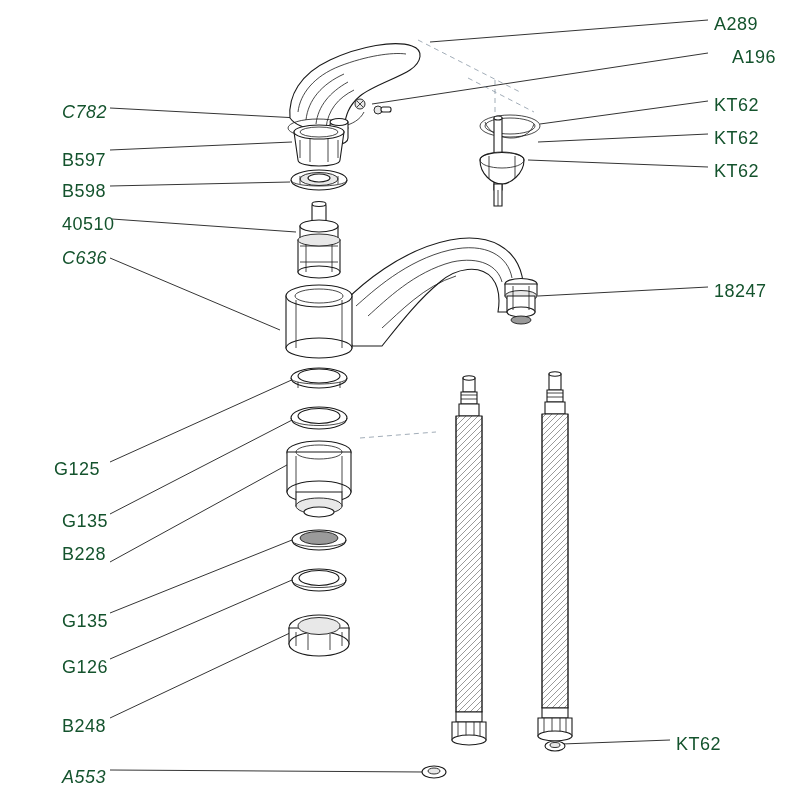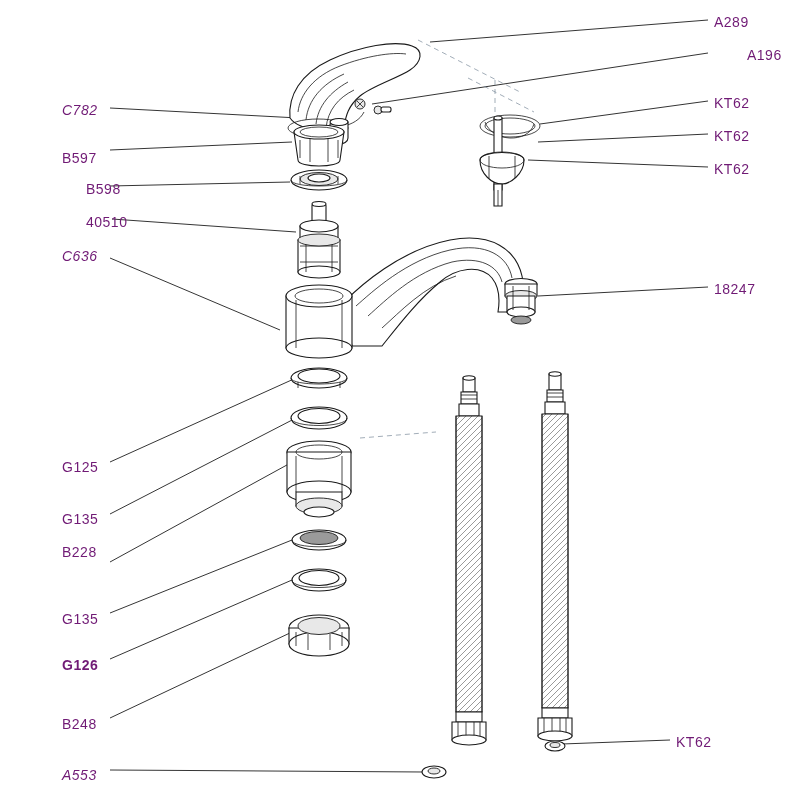--- a/index.html
+++ b/index.html
@@ -6,23 +6,23 @@
   body{
     width:800px;height:800px;
     background:#ffffff;
     font-family:"Liberation Sans", sans-serif;
     overflow:hidden;
     position:relative;
   }
   #diagram{position:absolute;top:0;left:0;width:800px;height:800px;}
   .lbl{
     position:absolute;
-    font-size:14px;
+    font-size:18px;
     letter-spacing:0.5px;
-    color:#701a75;
+    color:#14532d;
     white-space:nowrap;
   }
   .lbl.right{text-align:left;}
   svg{display:block;}
   .ln{stroke:#000;stroke-width:0.8;fill:none;}
   .part{stroke:#1a1a1a;stroke-width:1.1;fill:#ffffff;}
   .partl{stroke:#1a1a1a;stroke-width:0.8;fill:none;}
   .hatch{fill:url(#hatchPat);stroke:#1a1a1a;stroke-width:1;}
   .dash{stroke:#7a8a9a;stroke-width:0.7;fill:none;stroke-dasharray:5 4;}
   .shade{fill:#e8e8e8;stroke:#1a1a1a;stroke-width:0.9;}
@@ -241,32 +241,32 @@
       <path class="partl" d="M544,718 L544,736 M552,718 L552,736 M560,718 L560,736 M566,718 L566,736"></path>
       <ellipse class="part" cx="555" cy="736" rx="17" ry="5"></ellipse>
       <ellipse class="part" cx="555" cy="746" rx="10" ry="5"></ellipse>
       <ellipse class="shade" cx="555" cy="745" rx="5" ry="2.5"></ellipse>
     </g>
 
   </svg>
 
   <div class="lbl" style="left:62px;top:102px;font-style:italic;">C782</div>
   <div class="lbl" style="left:62px;top:150px;">B597</div>
-  <div class="lbl" style="left:62px;top:181px;margin-left:24px;">B598</div>
-  <div class="lbl" style="left:62px;top:214px;margin-left:24px;">40510</div>
+  <div class="lbl" style="left:62px;top:181px;">B598</div>
+  <div class="lbl" style="left:62px;top:214px;">40510</div>
   <div class="lbl" style="left:62px;top:248px;font-style:italic;">C636</div>
-  <div class="lbl" style="left:62px;top:459px;">G125</div>
+  <div class="lbl" style="left:54px;top:459px;">G125</div>
   <div class="lbl" style="left:62px;top:511px;">G135</div>
   <div class="lbl" style="left:62px;top:544px;">B228</div>
   <div class="lbl" style="left:62px;top:611px;">G135</div>
-  <div class="lbl" style="left:62px;top:657px;font-weight:bold;">G126</div>
+  <div class="lbl" style="left:62px;top:657px;">G126</div>
   <div class="lbl" style="left:62px;top:716px;">B248</div>
   <div class="lbl" style="left:62px;top:767px;font-style:italic;">A553</div>
 
   <div class="lbl right" style="left:714px;top:14px;">A289</div>
-  <div class="lbl right" style="left:747px;top:47px;">A196</div>
+  <div class="lbl right" style="left:732px;top:47px;">A196</div>
   <div class="lbl right" style="left:714px;top:95px;">KT62</div>
   <div class="lbl right" style="left:714px;top:128px;">KT62</div>
   <div class="lbl right" style="left:714px;top:161px;">KT62</div>
   <div class="lbl right" style="left:714px;top:281px;">18247</div>
   <div class="lbl right" style="left:676px;top:734px;">KT62</div>
 
 </div>
 
 </body></html>

